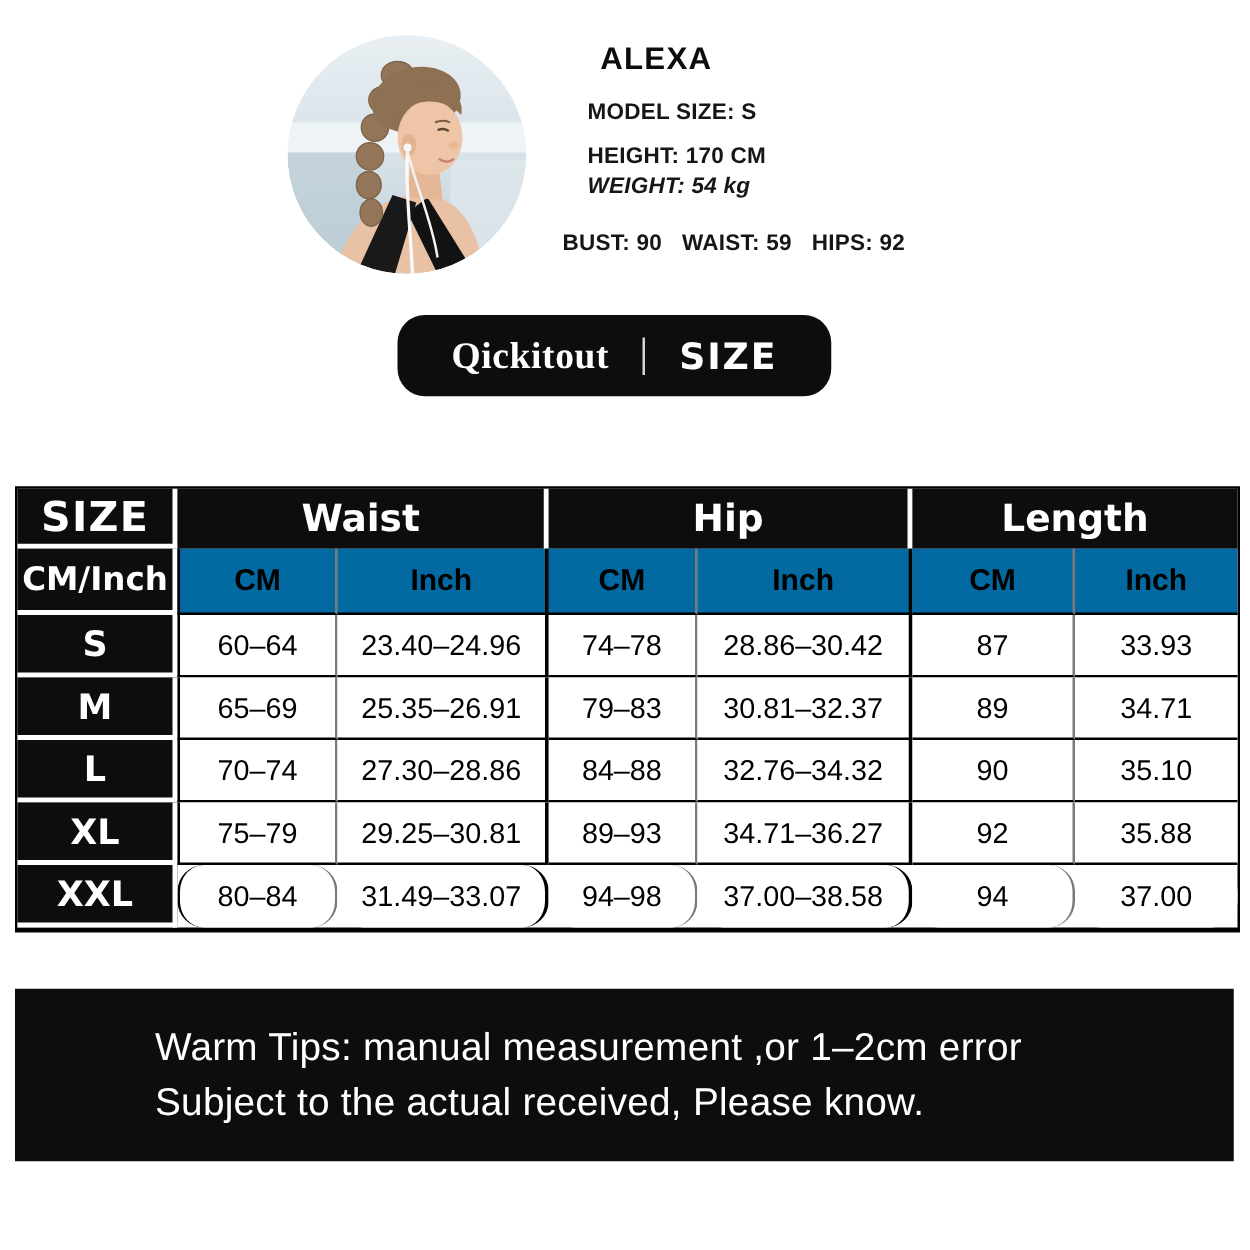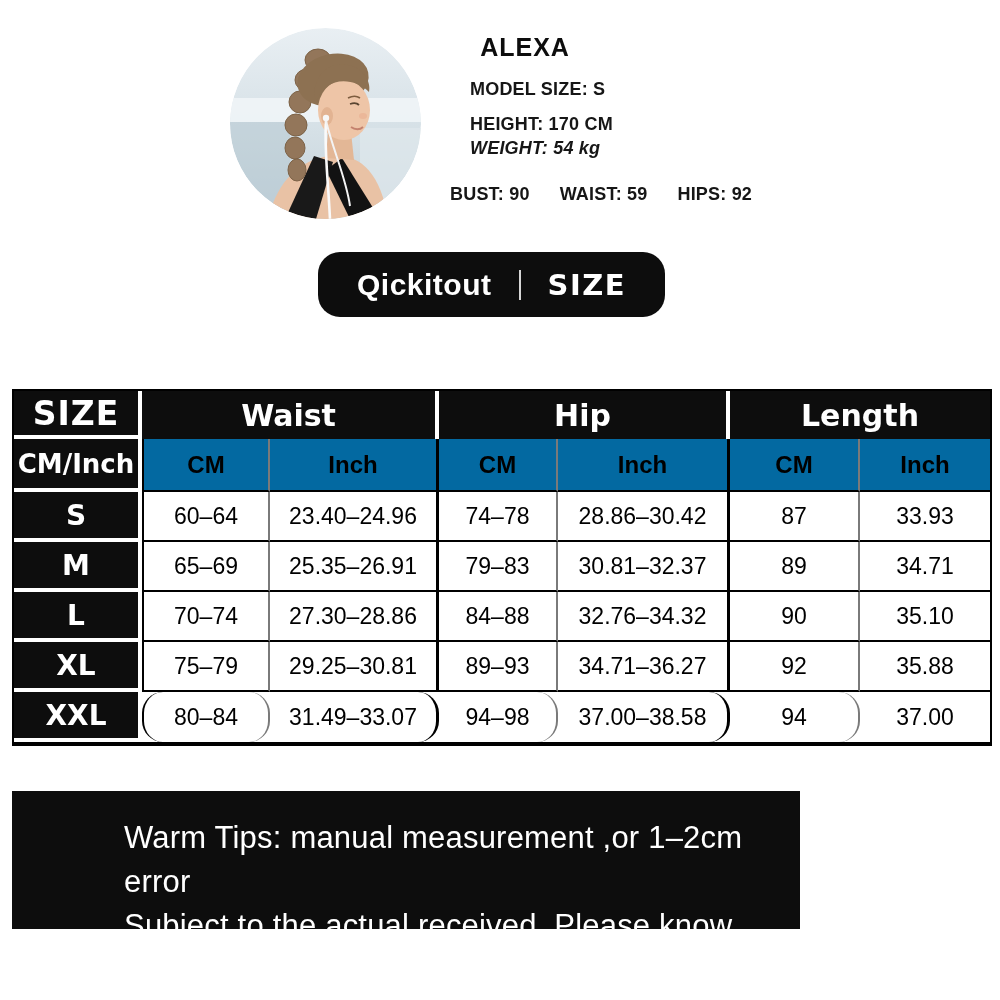--- a/index.html
+++ b/index.html
@@ -13,30 +13,30 @@
   .photo {
     position:absolute; left:230px; top:28px; width:191px; height:191px;
     border-radius:50%; overflow:hidden;
   }
   .model-name {
     position:absolute; left:450px; top:33px; width:150px; text-align:center;
     font-size:25px; font-weight:bold; letter-spacing:1px; color:#0d0d0d;
   }
   .model-line { position:absolute; left:450px; font-size:18px; font-weight:bold; color:#161616; letter-spacing:0.2px;margin-left:20px; }
   .m1 { top:79px; } .m2 { top:114px; } .m3 { top:138px;font-style:italic; }
-  .model-measures { position:absolute; left:450px; top:184px; display:flex; gap:30px;
+  .model-measures { position:absolute; left:450px; top:184px; display:flex; gap:16px;
     font-size:18px; font-weight:bold; color:#161616; letter-spacing:0.2px; }
 
   
   .pill {
     position:absolute; left:318px; top:252px; width:347px; height:65px;
     background:#0d0d0d; border-radius:22px;
     display:flex; align-items:center; justify-content:center; gap:27px;
   }
-  .pill .brand { color:#fff; font-size:30px; font-weight:bold; font-family:Liberation Sans, sans-serif; letter-spacing:0.5px; }
+  .pill .brand { color:#fff; font-size:30px; font-weight:bold; font-family:Liberation Serif, serif; letter-spacing:0.5px; }
   .pill .divider { width:2px; height:30px; background:#d5d5d5; }
   .pill .size-word { color:#fff; font-size:29px; font-weight:bold; font-family:"DejaVu Sans", sans-serif; letter-spacing:1.5px; }
 
   
   .table-wrap {
     position:absolute; left:12px; top:389px;
     border:2px solid #000; border-bottom-width:4px; background:#fff;
   }
   table.size-chart { border-collapse:separate; border-spacing:0; table-layout:fixed; width:976px; }
   table.size-chart th, table.size-chart td { box-sizing:border-box; vertical-align:middle; text-align:center; overflow:hidden; }
@@ -56,21 +56,21 @@
   .val  { background:#fff; color:#000; font-size:23px;margin-top:12px; }
   .r-sub td, .r-data td { border-bottom:2px solid #000; }
   .first { border-left:2px solid #000; }
   .sep-g { border-right:2px solid #7a7a7a; }
   .sep-b { border-right:3px solid #000; }
   .r-last td { border-bottom:none;border-radius:21px; }
   .r-last .size-cell { border-bottom:4px solid #fff; }
 
   
   .banner {
-    position:absolute; left:12px; top:791px; width:788px; height:138px;
+    position:absolute; left:12px; top:791px; width:975px; height:138px;
     background:#0d0d0d; color:#fff; padding:25px 20px 0 112px;
   }
   .banner .tip-line { font-size:31px; line-height:44px; font-weight:normal; letter-spacing:0.2px; }
 </style>
 </head>
 <body>
 
 <div class="page">
 
   <div class="photo">

